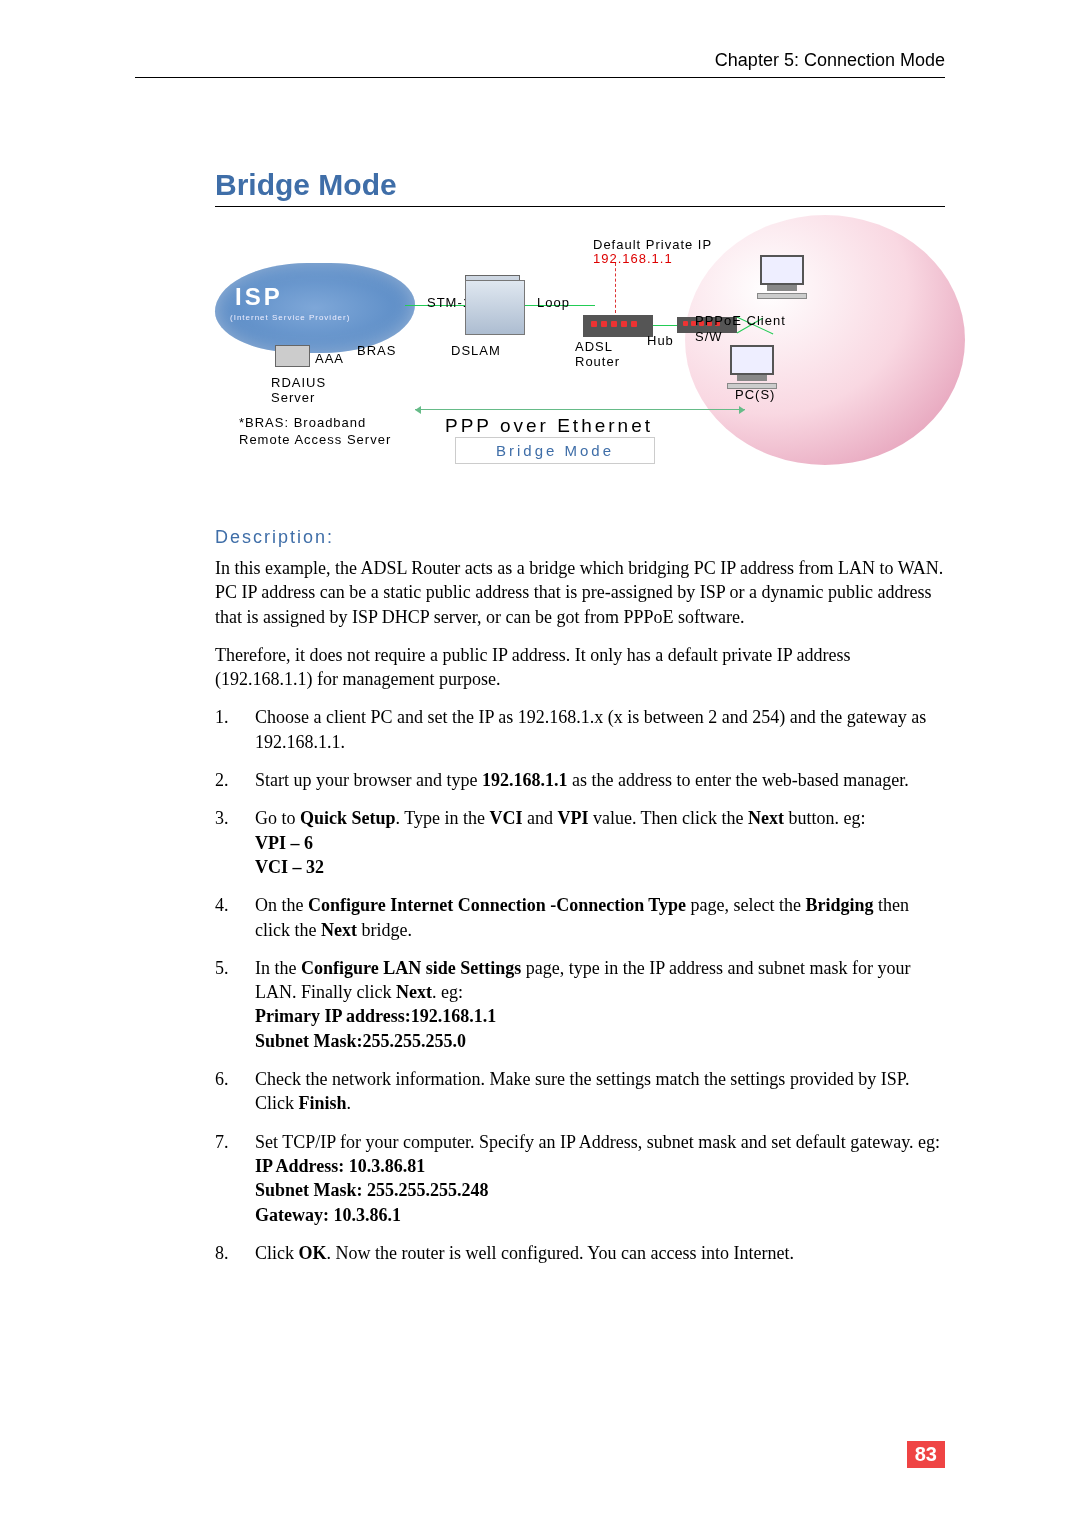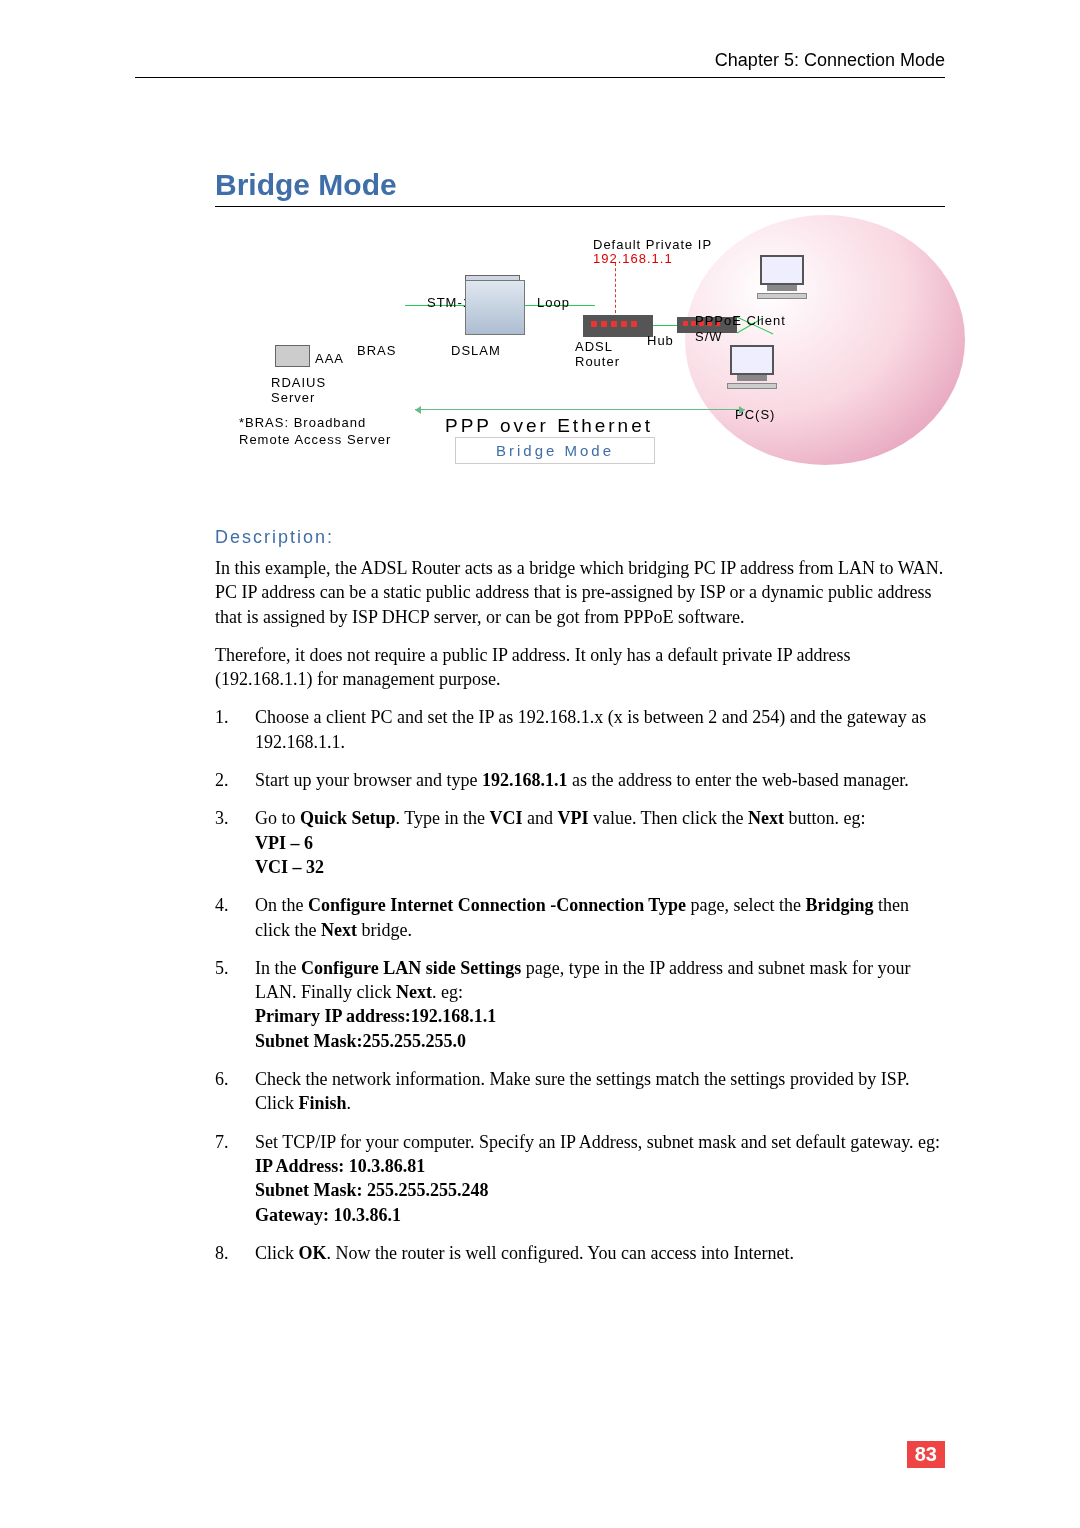--- a/index.html
+++ b/index.html
@@ -152,20 +152,24 @@
 
   <div class="header-line">
     <span>Chapter 5: Connection Mode</span>
   </div>
 
   <h2 class="section-title">Bridge Mode</h2>
 
   <div class="diagram">
     <div class="wan-circle"></div>
 
+    <div class="isp-cloud">
+      <div class="isp-text">ISP</div>
+      <div class="isp-sub">(Internet Service Provider)</div>
+    </div>
 
     <div class="aaa-box"></div>
     <div class="dlabels small" style="left:100px; top:126px;">AAA</div>
     <div class="dlabels small" style="left:56px; top:150px; width:70px;">RDAIUS Server</div>
 
     <div class="bras-box"></div>
     <div class="dlabels small" style="left:142px; top:118px;">BRAS</div>
     <div class="dlabels small" style="left:24px; top:190px; width:180px; line-height:1.3;">*BRAS: Broadband Remote Access Server</div>
 
     <div class="line" style="left:190px; top:80px; width:60px;"></div>
@@ -212,21 +216,21 @@
       <div class="mon"></div>
         <div class="base"></div>
         <div class="kb"></div>
     </div>
     <div class="pc" style="left:510px; top:120px;">
       <div class="mon"></div>
         <div class="base"></div>
         <div class="kb"></div>
     </div>
     <div class="dlabels small" style="left:480px; top:76px; width:110px; line-height:1.2;margin-top:12px;">PPPoE Client S/W</div>
-    <div class="dlabels small" style="left:520px; top:182px;">PC(S)</div>
+    <div class="dlabels small" style="left:520px; top:162px;">PC(S)</div>
 
     <div class="ppp-arrow"></div>
     <div class="dlabels" style="left:230px; top:190px; font-size:19px; letter-spacing:3px;">PPP over Ethernet</div>
 
     <div style="position:absolute; left:240px; top:212px; width:200px; border:1px solid #ccc;">
       <div class="bridge-label" style="padding:4px 0;">Bridge Mode</div>
     </div>
   </div>
 
   <div class="h-subtitle">Description:</div>

